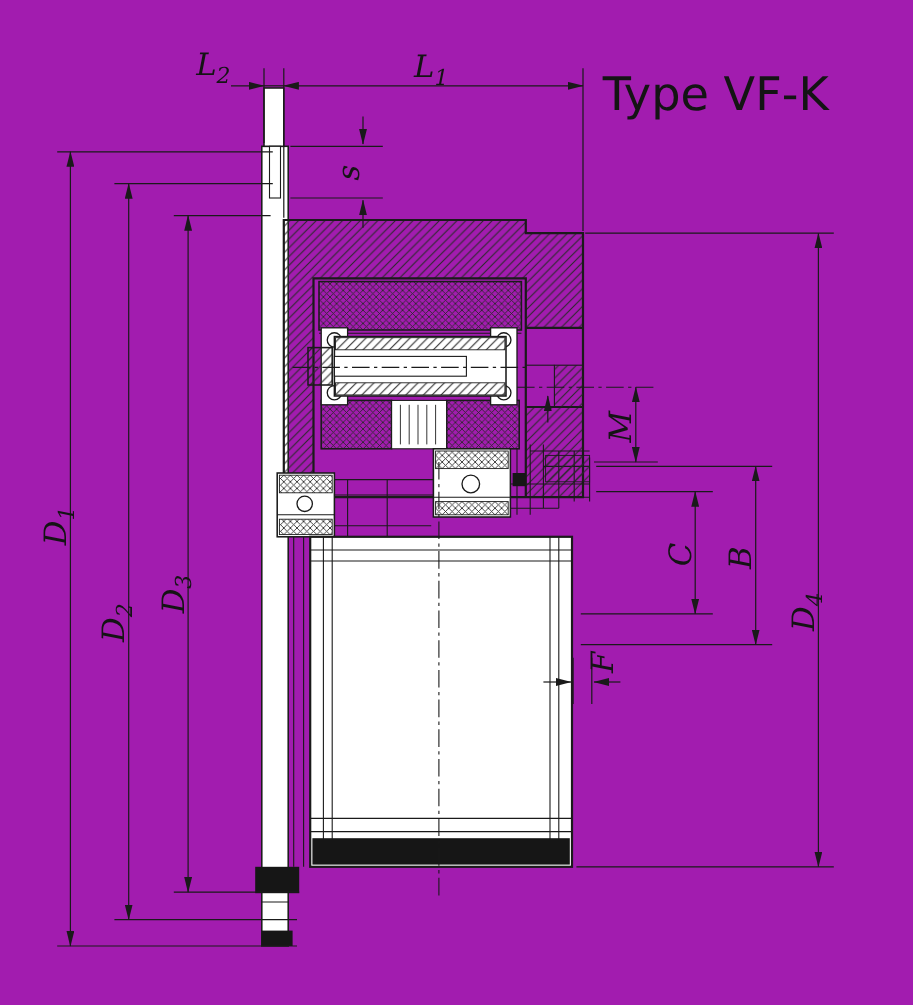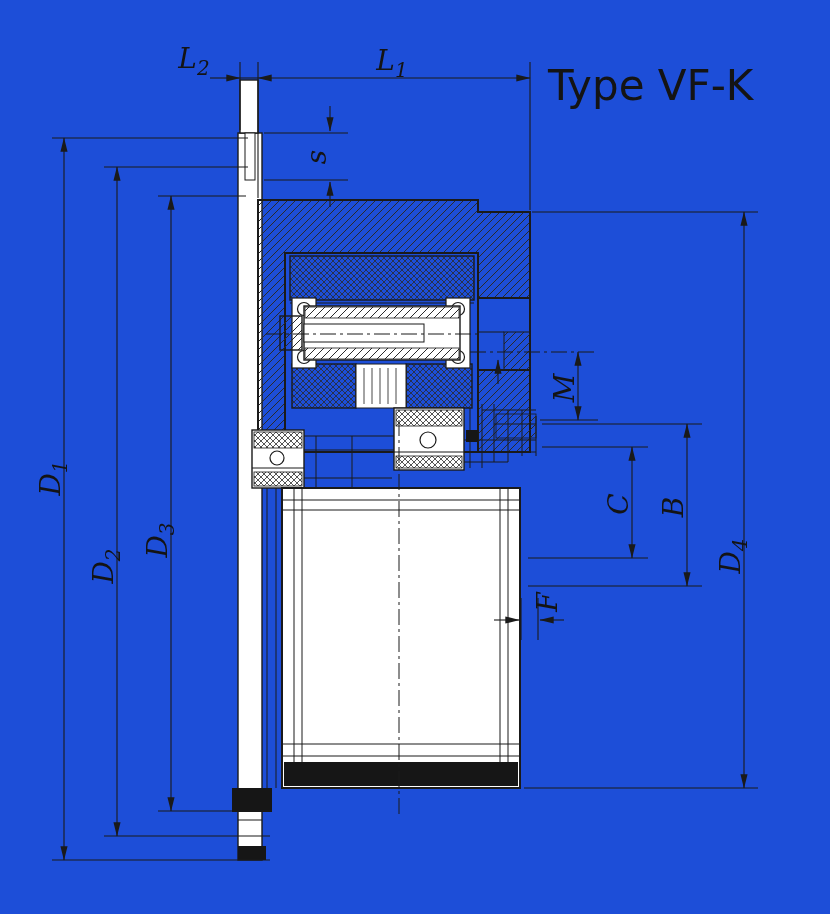--- a/index.html
+++ b/index.html
@@ -1,16 +1,16 @@
 <!DOCTYPE html>
 <html><head>
 <meta charset="utf-8">
 <style>
   html,body{margin:0;padding:0;background:#ffffff;}
-  .canvas{width:830px;height:914px;background:#1d4ed8;position:relative;overflow:hidden;}
+  .canvas{width:830px;height:914px;background:#a21caf;position:relative;overflow:hidden;}
   svg{display:block;}
   .s1{stroke:#1a1a1a;stroke-width:1;fill:none;}
   .s08{stroke:#1a1a1a;stroke-width:0.8;fill:none;}
   .s12{stroke:#1a1a1a;stroke-width:1.2;fill:none;}
   .s14{stroke:#1a1a1a;stroke-width:1.4;fill:none;}
   .s2{stroke:#1a1a1a;stroke-width:2;fill:none;}
   .fw{fill:#ffffff;}
   .dim{stroke:#1a1a1a;stroke-width:1.1;fill:none;}
   .cl{stroke:#1a1a1a;stroke-width:1;stroke-dasharray:16 4 3 4;fill:none;}
   text.lbl{font-family:"DejaVu Serif",serif;font-style:italic;font-size:28px;fill:#141414;}

